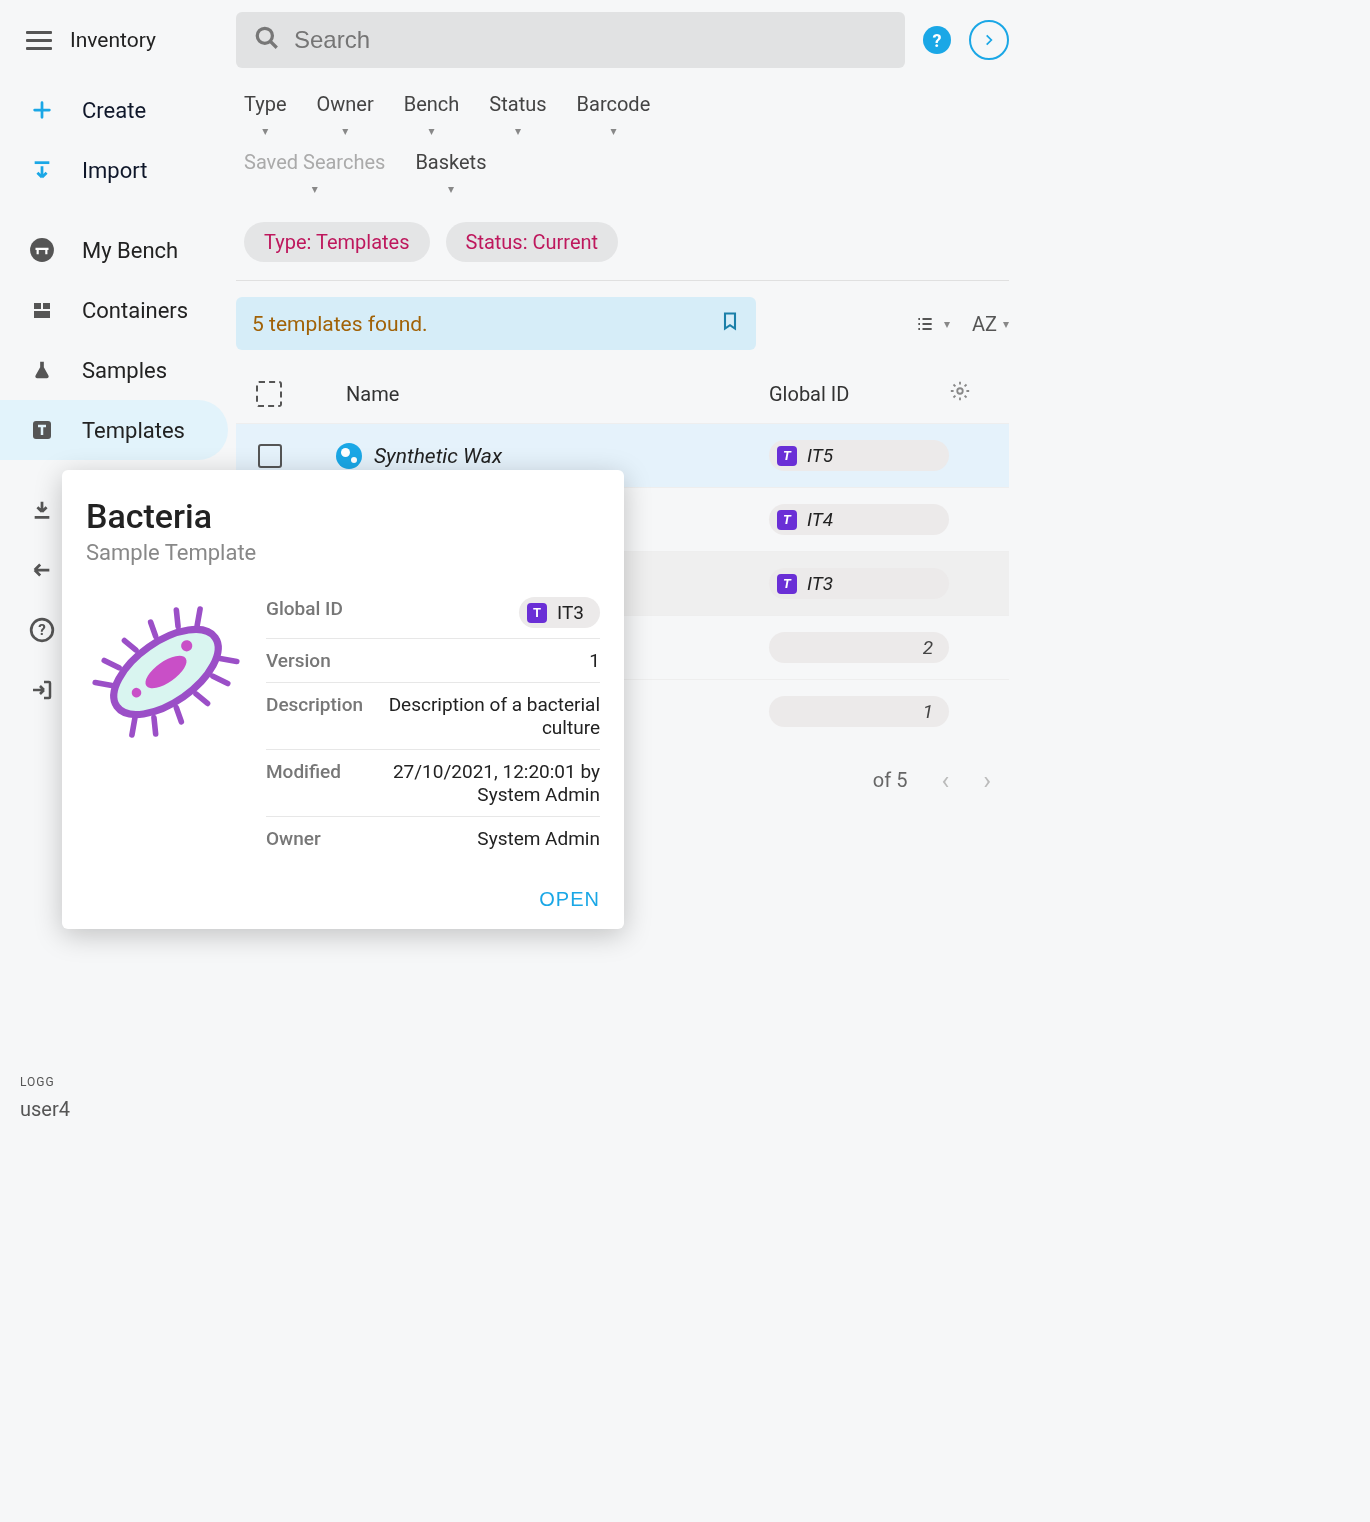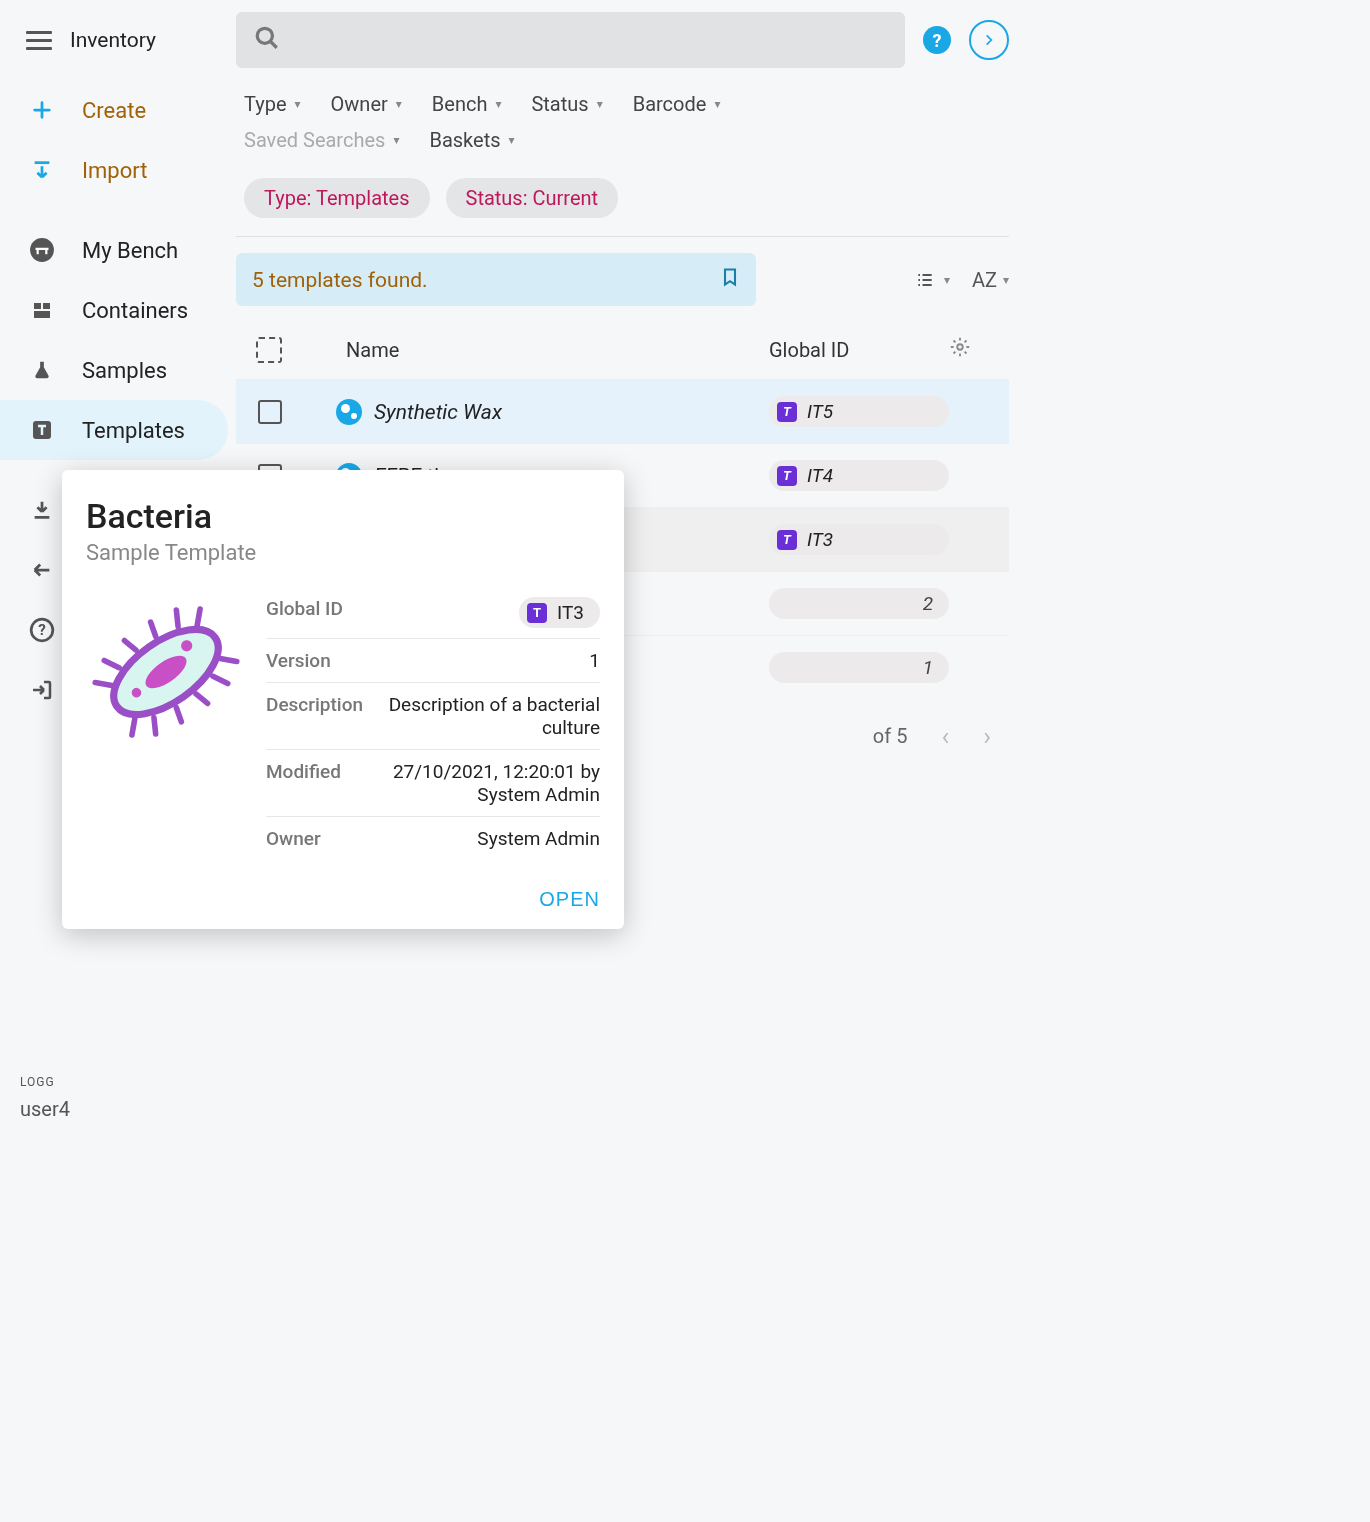--- a/index.html
+++ b/index.html
@@ -28,21 +28,21 @@
   }
   .hamburger { width: 26px; display:flex; flex-direction:column; gap:5px; }
   .hamburger span { height:3px; background:#555; border-radius:1px; }
   .app-title { font-size: 21px; }
   .side-items { list-style:none; }
   .side-item {
     display:flex; align-items:center; gap:26px;
     padding: 16px 28px; font-size:22px;
     cursor:pointer;
   }
-  .side-item.blue { color:#a16207; }
+  .side-item.blue { color:#0f172a; }
   .side-item.active {
     background:#e2f3fb;
     border-radius: 0 40px 40px 0;
     width: 228px;
   }
   .side-icon { width:28px; height:28px; display:flex; align-items:center; justify-content:center; color:#555; }
   .side-item.blue .side-icon { color:#1aa7e6; }
   .footer-area { margin-top:auto; padding: 0 20px 20px; }
   .logged-label { font-size:12px; color:#555; letter-spacing:1px; }
   .logged-user { font-size:20px; color:#555; margin-top:8px; }
@@ -54,21 +54,21 @@
     display:flex; align-items:center; padding: 0 18px; height:56px;
   }
   .searchbox input {
     border:none; background:transparent; flex:1;
     font-size:24px; color:#888; outline:none; margin-left:14px;
   }
   .help-btn { width:28px; height:28px; border-radius:50%; background:#1aa7e6; color:#fff; display:flex; align-items:center; justify-content:center; font-weight:bold; font-size:18px; }
   .expand-btn { width:40px; height:40px; border:2px solid #1aa7e6; border-radius:50%; display:flex; align-items:center; justify-content:center; color:#1aa7e6; }
   
   .filters-row { display:flex; gap:30px; padding: 24px 0 8px 8px; flex-wrap:wrap; }
-  .filter { display:flex; align-items:center; gap:8px; font-size:20px; color:#444; cursor:pointer; }
+  .filter { display:flex; align-items:center; gap:8px; font-size:20px; color:#444; cursor:pointer;flex-direction:column; }
   .filter.muted { color:#aaa; }
   .chev { font-size:12px; color:#888; }
   
   .chips-row { display:flex; gap:16px; padding: 18px 0 18px 8px; border-bottom:1px solid #e0e0e0; }
   .chip { background:#e4e5e6; border-radius:22px; padding:8px 20px; font-size:20px; color:#be185d; }
   
   .results-bar { display:flex; align-items:center; gap:22px; padding: 16px 0 14px 0; }
   .found-pill {
     flex:0 0 auto; width: 520px; background:#d6edf8; color:#a16207;
     border-radius:6px; padding:12px 16px; font-size:21px;
@@ -234,20 +234,21 @@
 
   <main class="main">
     <div class="topbar">
       <div class="searchbox">
         <span>
           <svg width="26" height="26" viewBox="0 0 24 24">
               <circle cx="10" cy="10" r="7" stroke="#777" stroke-width="3" fill="none"></circle>
               <path d="M15 15l6 6" stroke="#777" stroke-width="3"></path>
             </svg>
         </span>
+        <input placeholder="Search" style="">
       </div>
       <div class="help-btn">?</div>
       <div class="expand-btn">
         <svg width="14" height="14" viewBox="0 0 24 24">
             <path d="M8 4l8 8-8 8" stroke="#1aa7e6" stroke-width="3" fill="none"></path>
           </svg>
       </div>
     </div>
 
     <div class="filters-row">

